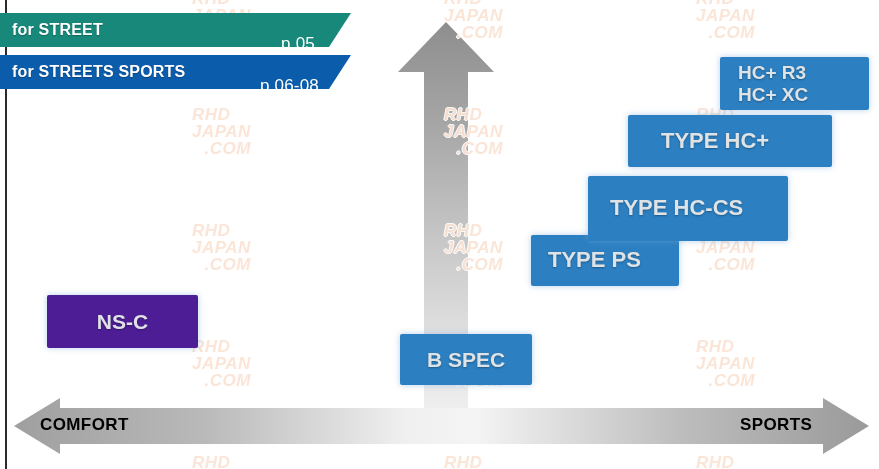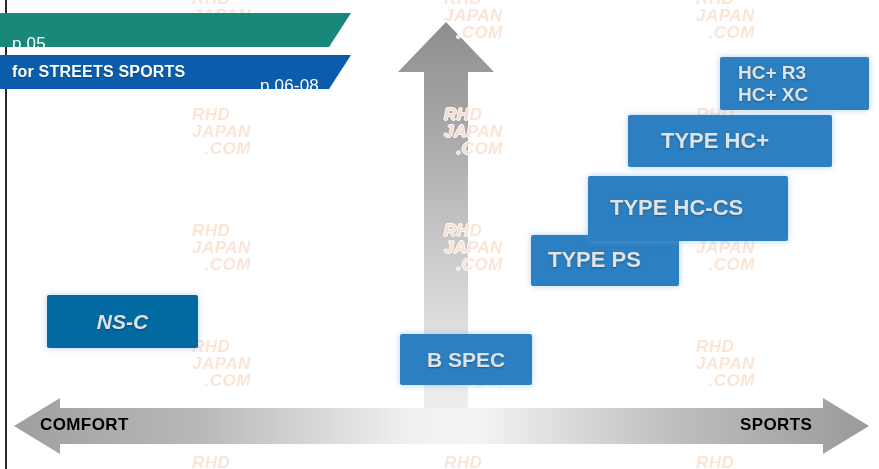--- a/index.html
+++ b/index.html
@@ -145,21 +145,21 @@
     box-shadow: 0 0 6px rgba(120,170,220,.55);
   }
   .pbox .pb-label {
     font-weight: bold;
     color: #dfe3e6;
     text-shadow: 0 1px 2px rgba(0,0,0,.30);
     line-height: 1.12;
     white-space: pre-line;
   }
   .blue { background: #2c7fc0; }
-  .teal { background: #0369a1; font-style: italic; }
+  .teal { background: #4c1d95; }
 </style>
 </head>
 <body>
 
 <div id="stage">
 
   <div id="left-rule"></div>
 
   <svg id="vert-arrow" viewBox="0 0 96 410" preserveAspectRatio="none">
     <defs>
@@ -186,20 +186,21 @@
       </linearGradient>
     </defs>
     <polygon points="0,28 46,0 46,10 809,10 809,0 855,28 809,56 809,46 46,46 46,56" fill="url(#gh)"></polygon>
   </svg>
 
   <div class="axis-label" id="label-comfort">COMFORT</div>
   <div class="axis-label" id="label-sports">SPORTS</div>
 
 
   <div class="ribbon" id="ribbon-street">
+    <span class="rb-name">for STREET</span>
     <span class="rb-page">p.05</span>
   </div>
 
   <div class="ribbon" id="ribbon-sports">
     <span class="rb-name">for STREETS SPORTS</span>
     <span class="rb-page">p.06-08</span>
   </div>
 
   <div class="pbox teal" style="left:47px; top:295px; width:151px; height:53px; justify-content:center;">
     <span class="pb-label" style="font-size:21px;">NS-C</span>

